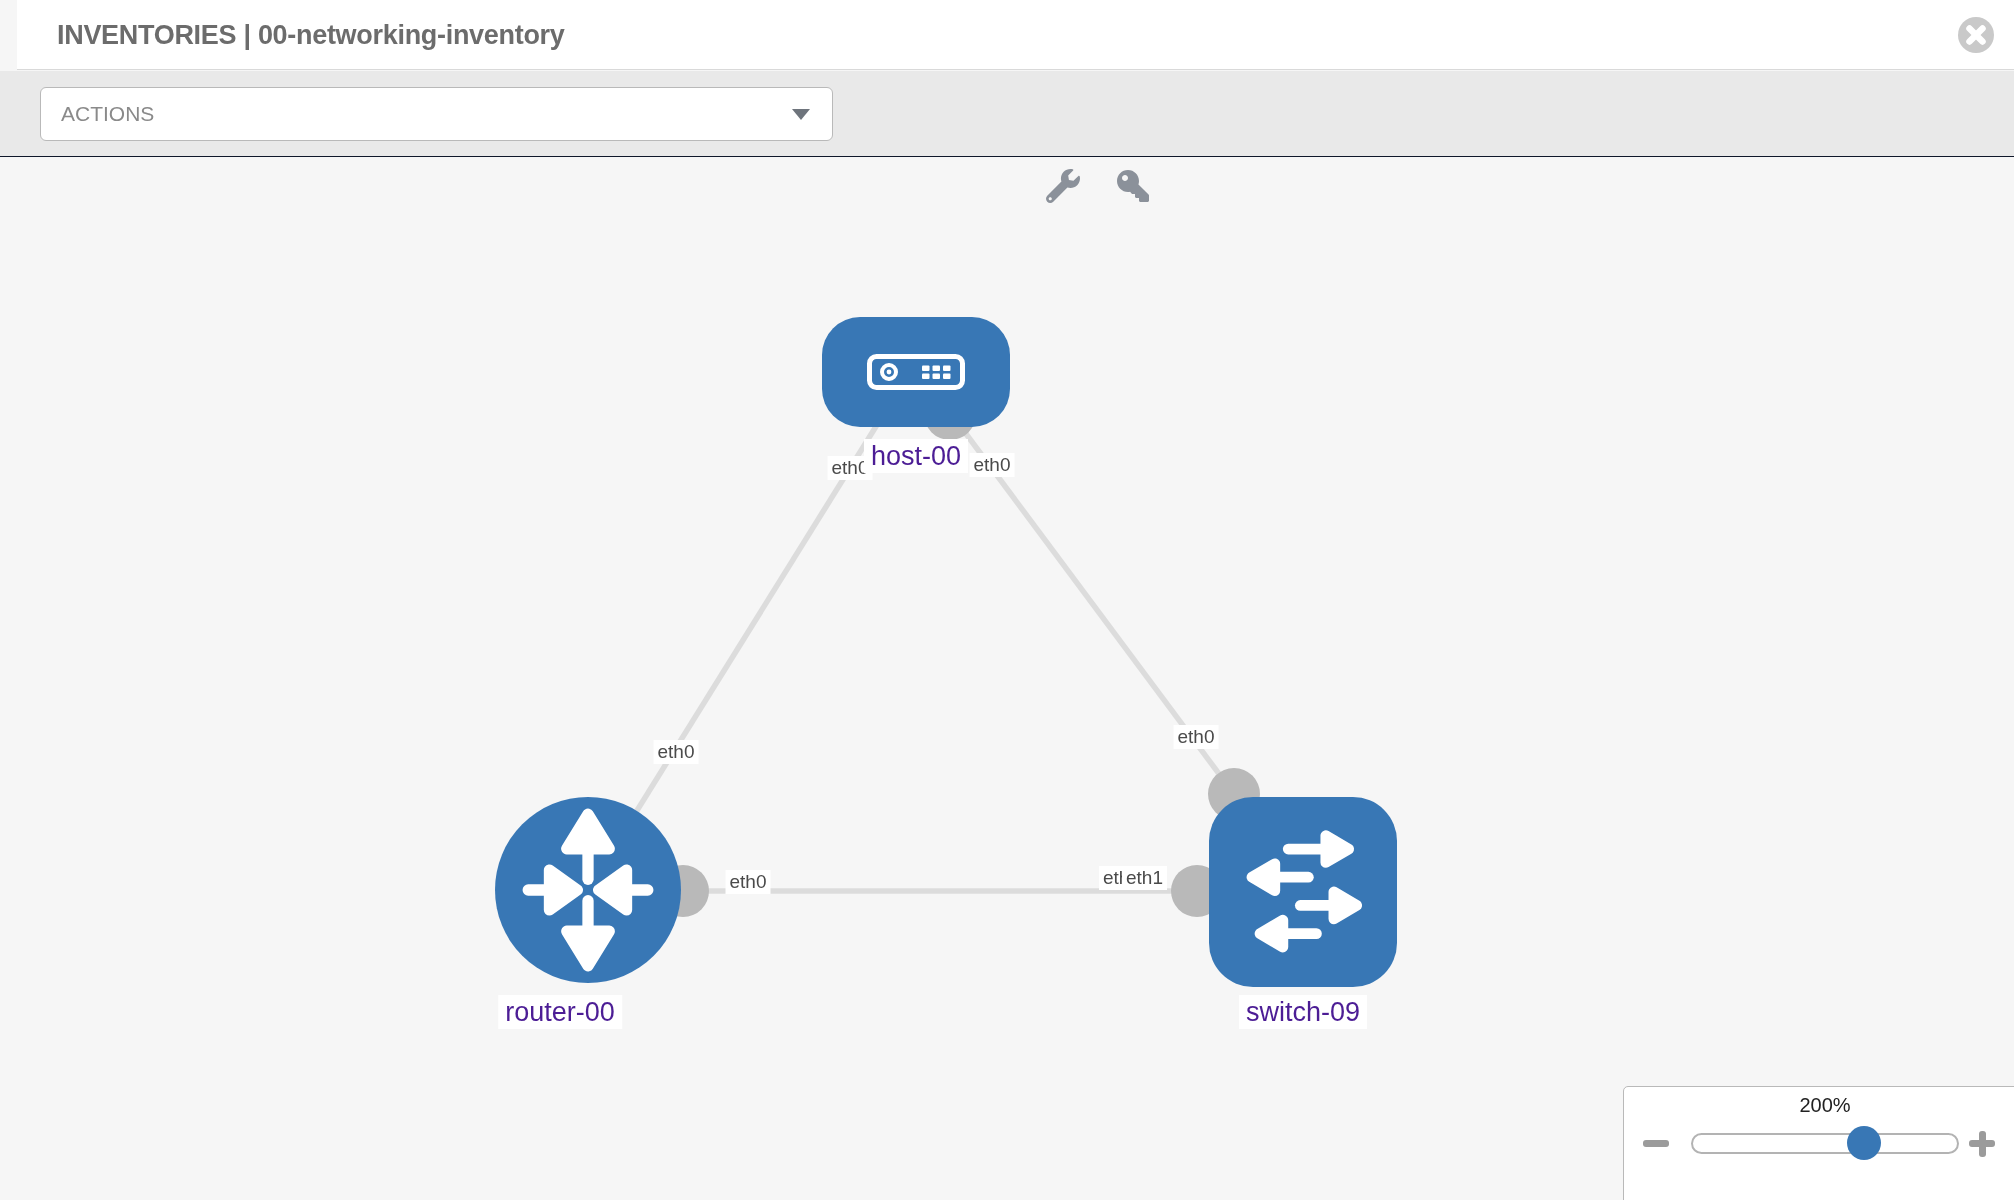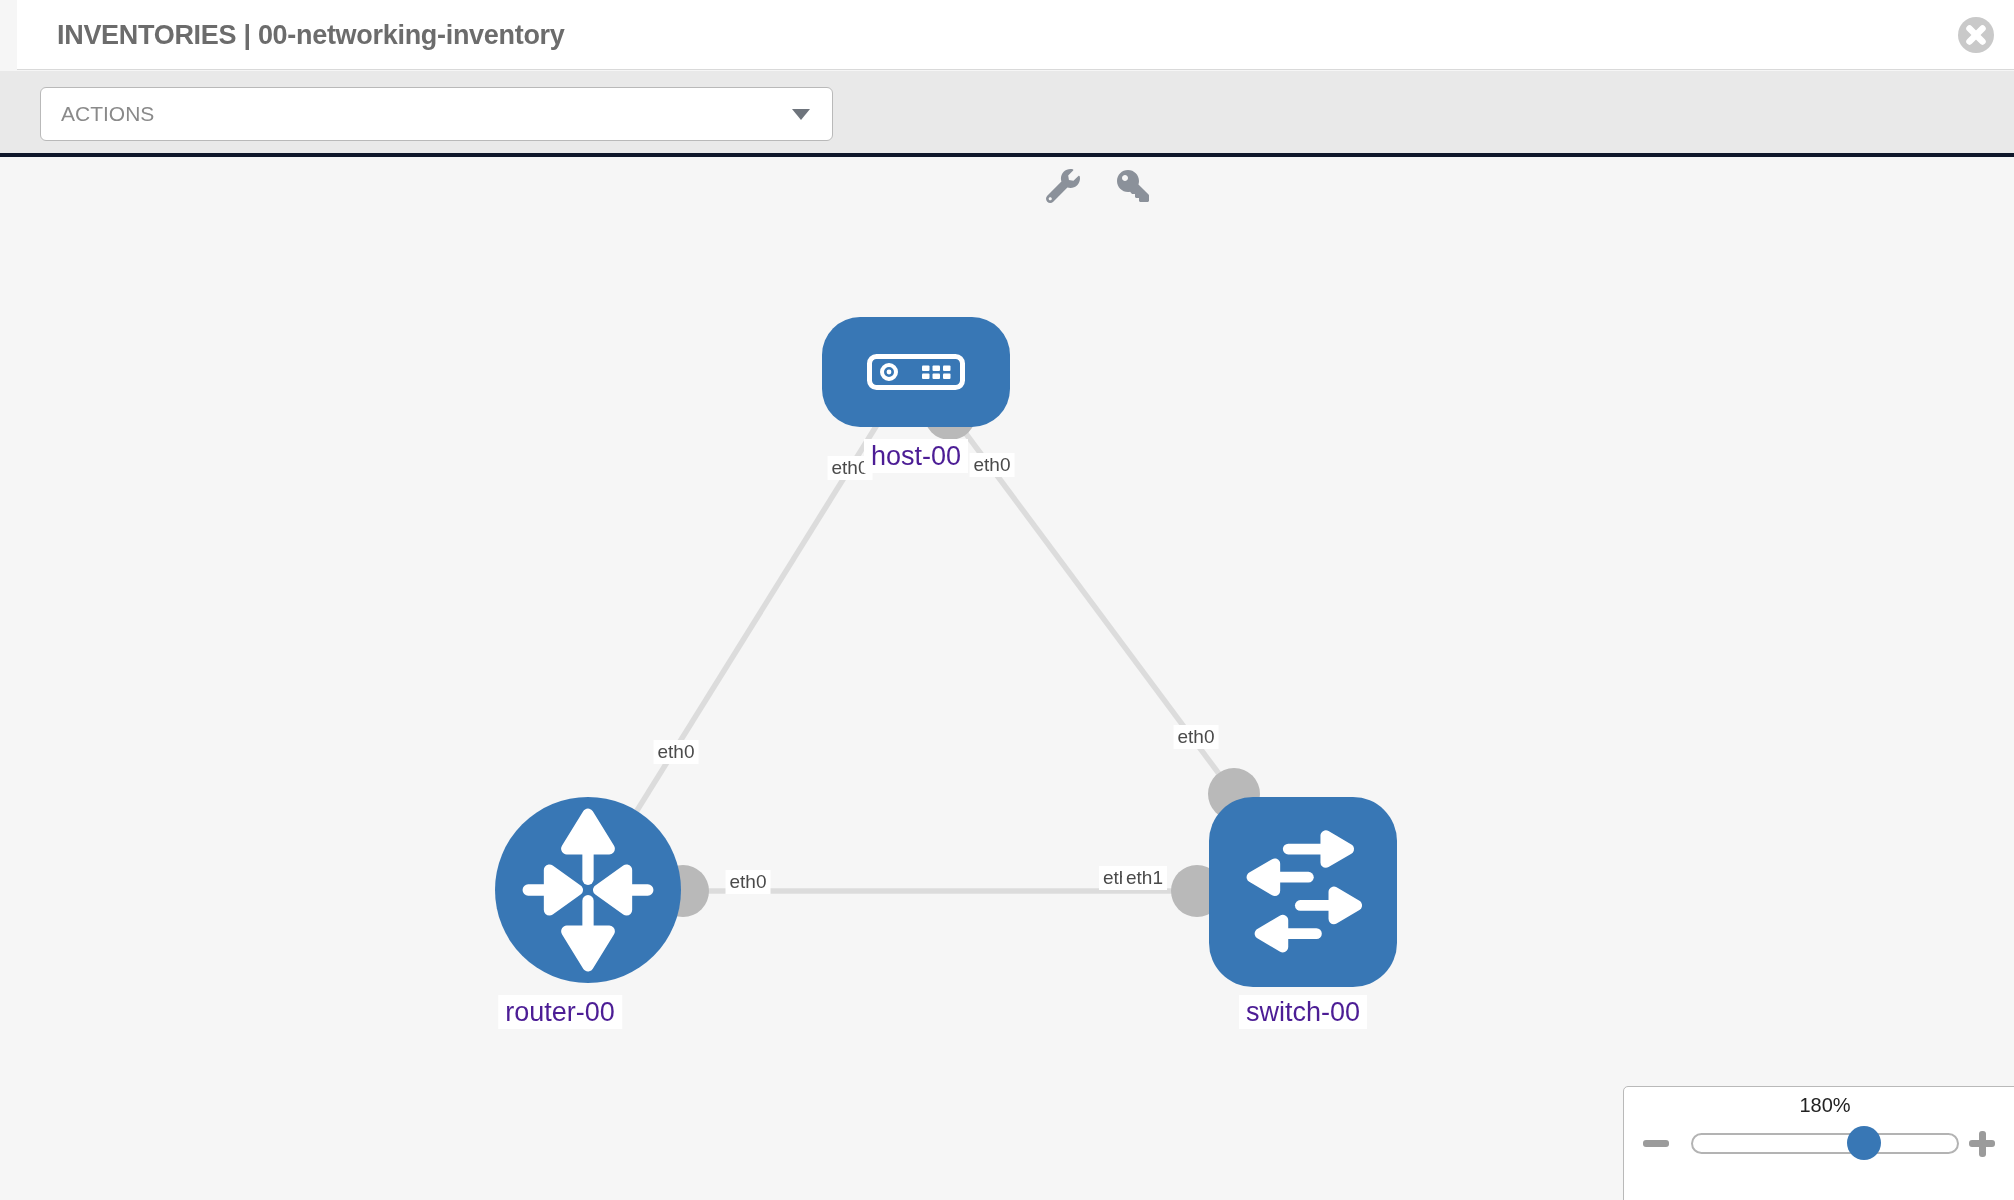--- a/index.html
+++ b/index.html
@@ -10,21 +10,21 @@
   
   .header { position:absolute; top:0; left:0; width:2014px; height:70px;
             background:#ffffff; border-bottom:1px solid #d9d9d9; z-index:30;margin-left:17px; }
   .page-title { position:absolute; left:40px; top:50%; transform:translateY(-50%);
                 font-size:27px; font-weight:bold; color:#6c6c6c; letter-spacing:-0.3px; }
   .close-btn { position:absolute; right:36px; top:16px; width:38px; height:38px;
                cursor:pointer; border:none; background:transparent; }
 
   
   .toolbar { position:absolute; top:71px; left:0; width:2014px; height:86px;
-             background:#e9e9e9; border-bottom:4px solid #0f172a; z-index:25; }
+             background:#e9e9e9; border-bottom:1px solid #0f172a; z-index:25; }
   .dropdown { position:absolute; top:16px; height:54px; background:#ffffff;
               border:1px solid #b9b9b9; border-radius:6px; display:flex;
               align-items:center; padding:0 20px; color:#8a8a8a; font-size:21px;
               cursor:pointer; }
   .dd-actions { left:40px;  width:793px; }
   .dd-search  { left:1183px; width:791px; }
   .caret { position:absolute; right:22px; top:50%; margin-top:-5px; width:0; height:0;
            border-left:9px solid transparent; border-right:9px solid transparent;
            border-top:11px solid #6e747c; }
   .tool-btn { position:absolute; width:38px; height:36px; border:none;
@@ -171,33 +171,33 @@
         <line x1="68" y1="80" x2="94" y2="80"></line>
           <polygon points="93,70 93,90 110,80"></polygon>
         <line x1="80" y1="101" x2="54" y2="101"></line>
           <polygon points="55,91 55,111 38,101"></polygon>
       </g>
     </svg>
   </div>
 
   <div class="node-label lbl-host">host-00</div>
   <div class="node-label lbl-router">router-00</div>
-  <div class="node-label lbl-switch">switch-00</div>
+  <div class="node-label lbl-switch">switch-09</div>
 
   <div class="if-label if-center if-1">eth0</div>
   <div class="if-label if-center if-2">eth0</div>
   <div class="if-label if-center if-3">eth0</div>
   <div class="if-label if-center if-4">eth0</div>
   <div class="if-label if-center if-5">eth0</div>
   <div class="if-label if-6-hidden">eth0</div>
   <div class="if-label if-6">eth1</div>
 </div>
 
 <div class="zoom-panel">
-  <div class="zoom-level">180%</div>
+  <div class="zoom-level">200%</div>
   <button class="zoom-btn zoom-out">
     <span class="bar-h"></span>
   </button>
   <div class="zoom-track"></div>
   <div class="zoom-knob"></div>
   <button class="zoom-btn zoom-in">
     <span class="bar-h"></span>
     <span class="bar-v"></span>
   </button>
 </div>

